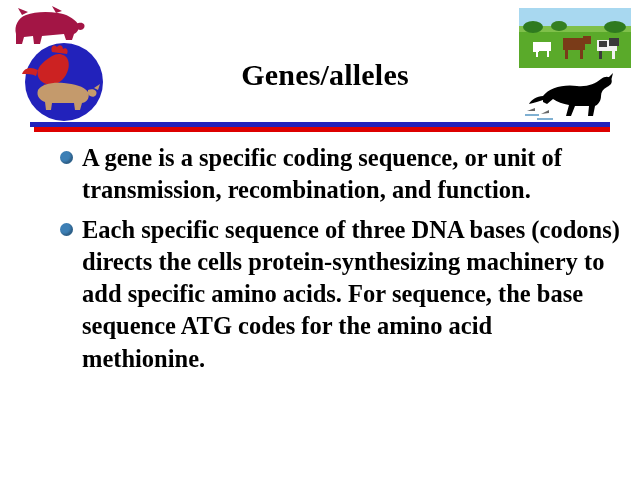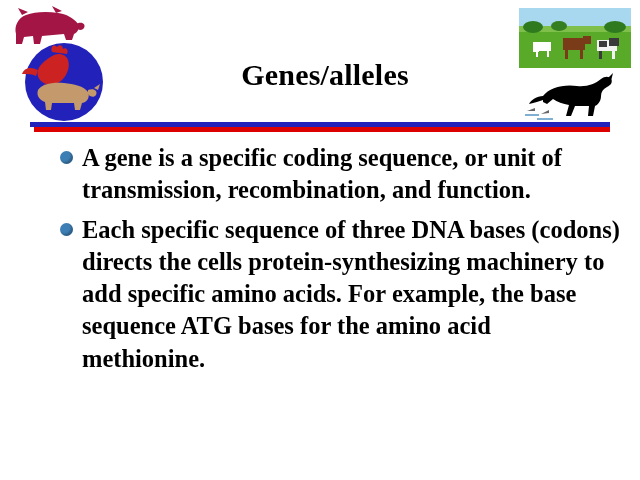--- a/index.html
+++ b/index.html
@@ -231,18 +231,18 @@
       <div class="bullet-marker">
         <span class="bullet-dot"></span>
       </div>
       <div class="bullet-text">A gene is a specific coding sequence, or unit of transmission, recombination, and function.</div>
     </div>
 
     <div class="bullet-row">
       <div class="bullet-marker">
         <span class="bullet-dot"></span>
       </div>
-      <div class="bullet-text">Each specific sequence of three DNA bases (codons) directs the cells protein-synthesizing machinery to add specific amino acids. For example, the base sequence ATG bases for the amino acid methionine.</div>
+      <div class="bullet-text">Each specific sequence of three DNA bases (codons) directs the cells protein-synthesizing machinery to add specific amino acids. For sequence, the base sequence ATG codes for the amino acid methionine.</div>
     </div>
 
   </div>
 
 </div>
 
 </body></html>

